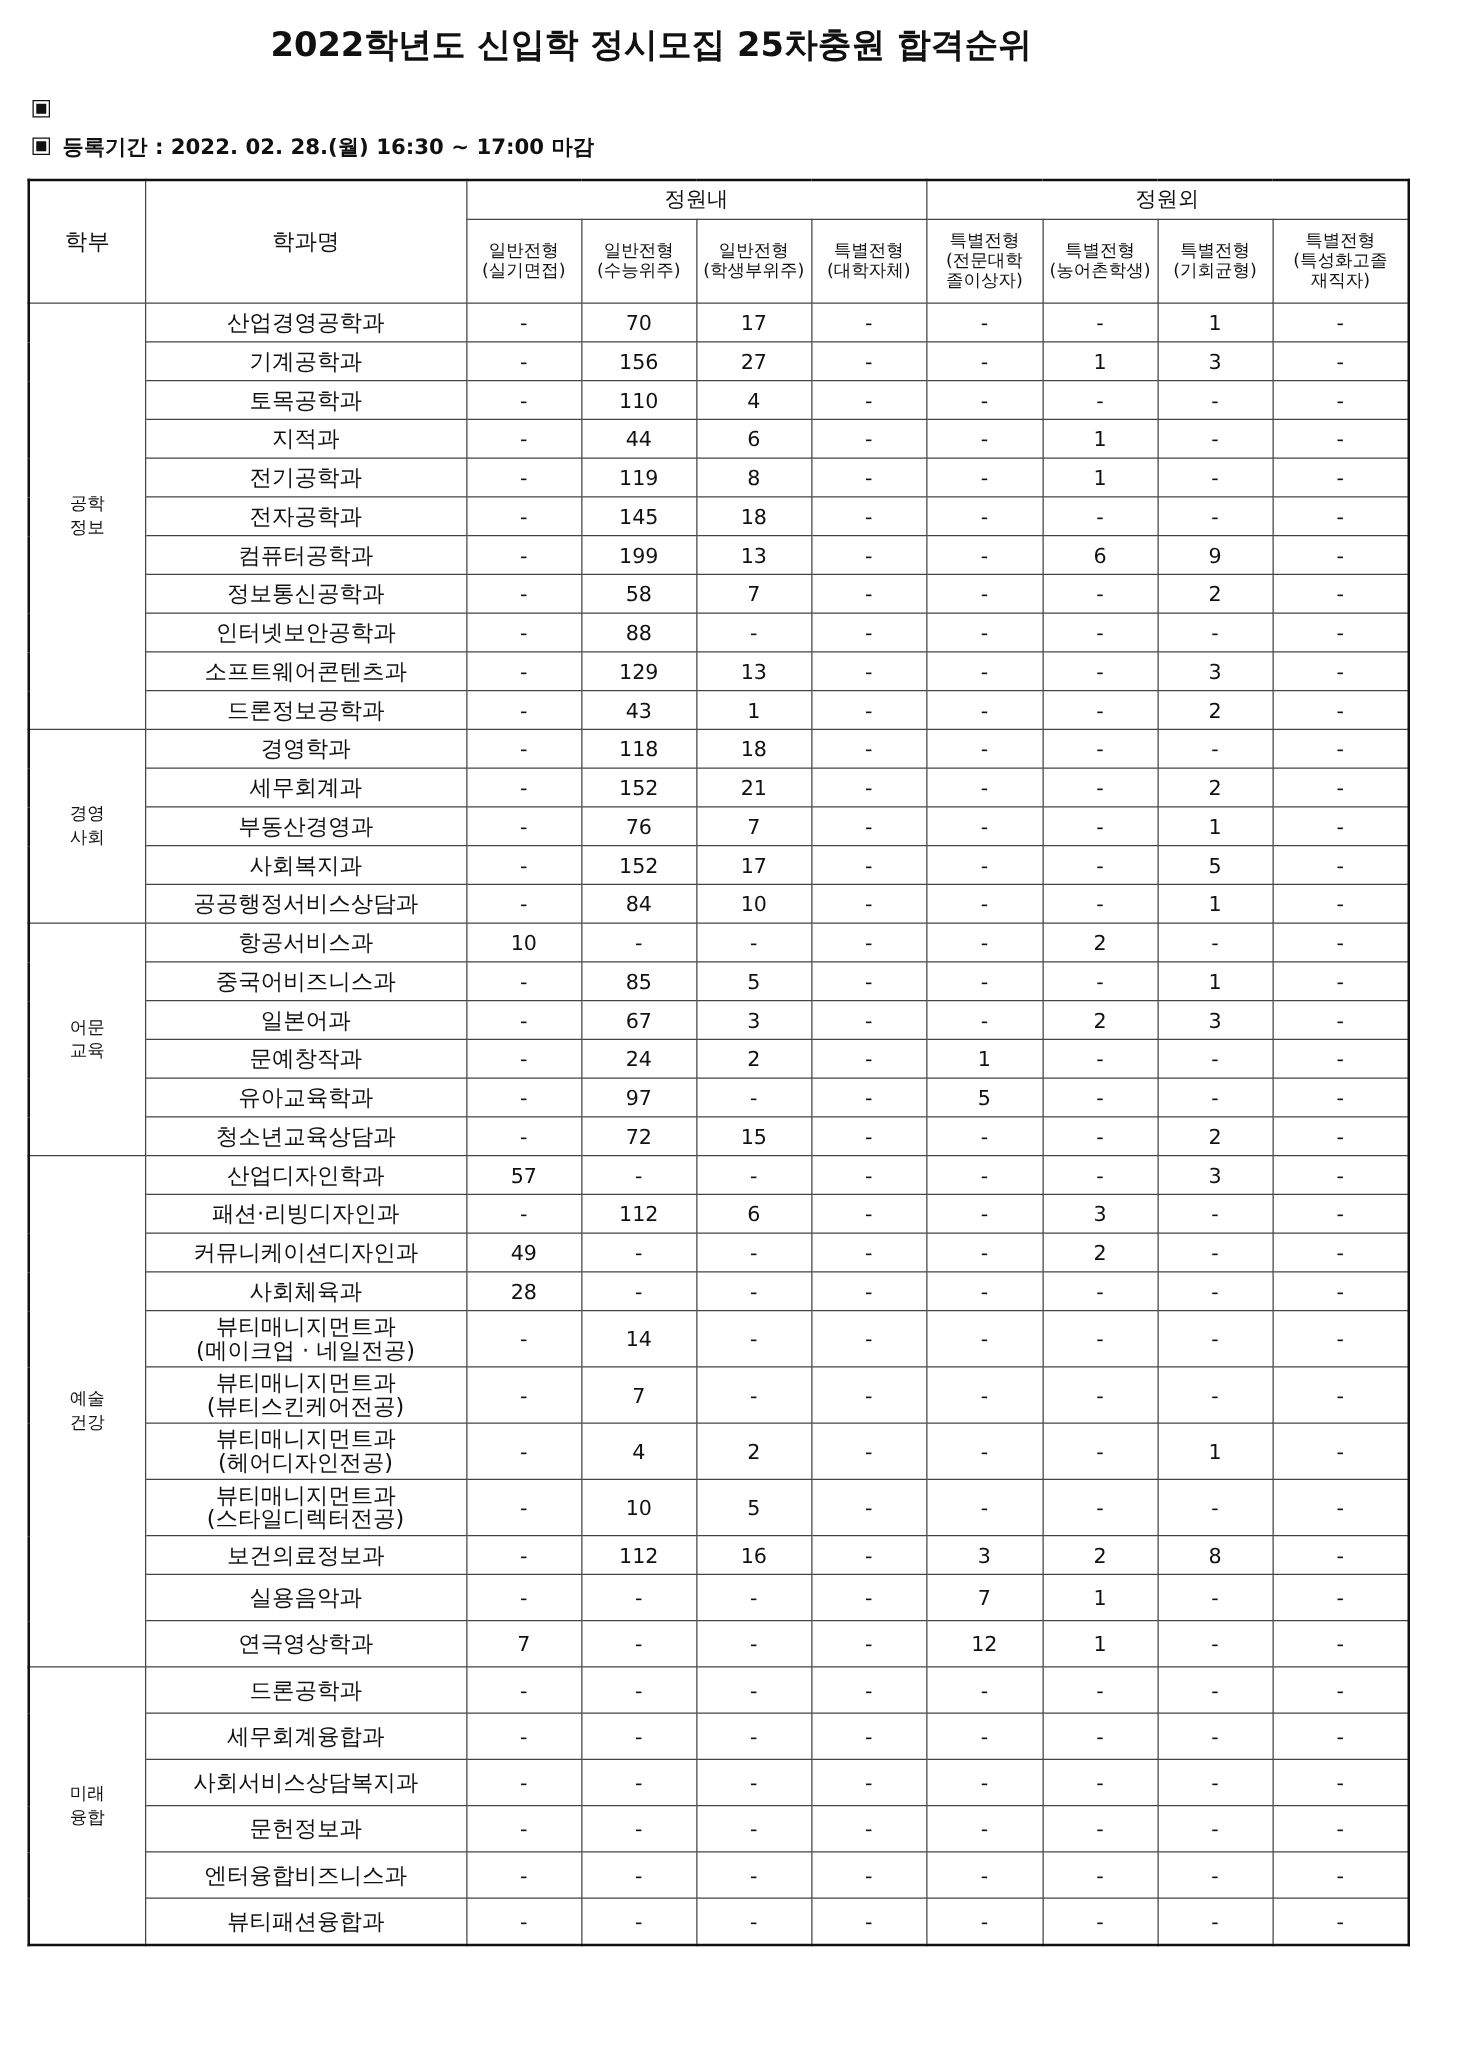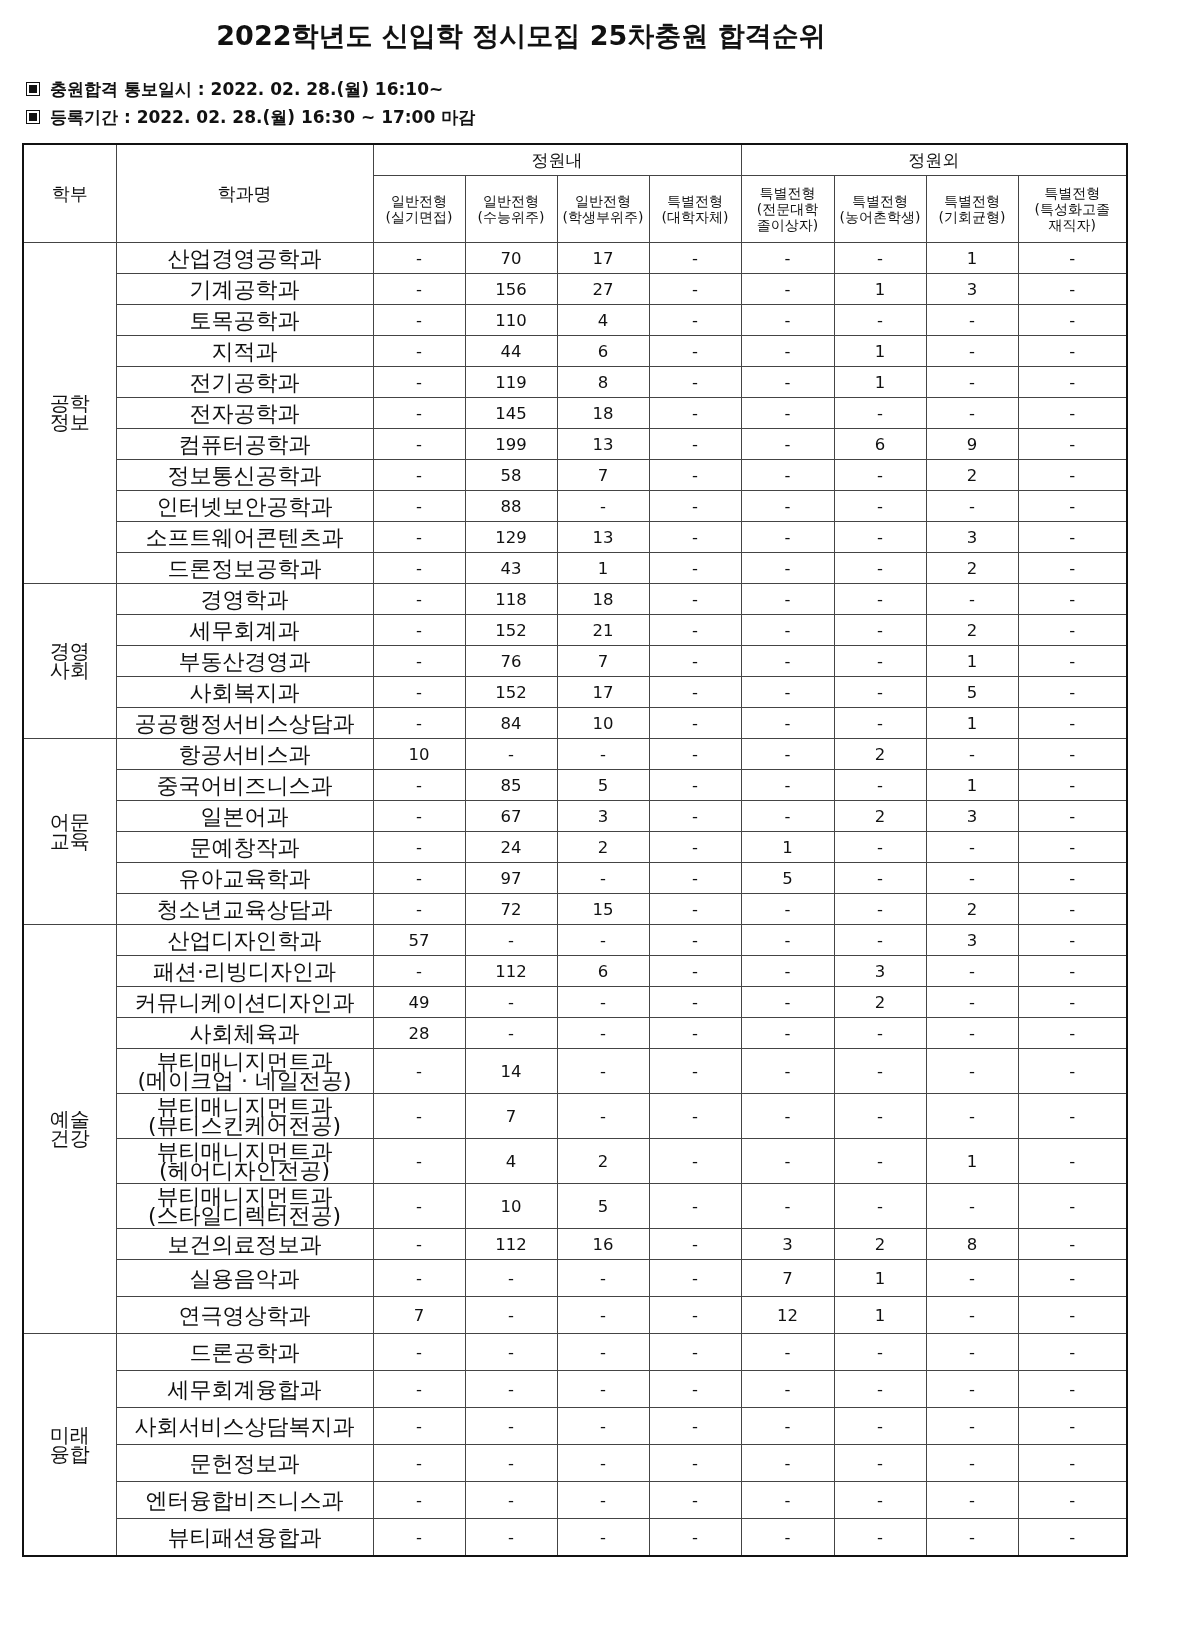--- a/index.html
+++ b/index.html
@@ -6,34 +6,34 @@
   body { width:1186px; height:1638px; font-family:"DejaVu Sans", sans-serif; color:#111; position:relative; }
   .title { position:absolute; top:18px; left:0; width:1042px; text-align:center; font-size:27px; font-weight:bold; letter-spacing:0px; }
   .notice { position:absolute; left:26px; font-size:17px; font-weight:bold; }
   .notice .box { display:inline-block; width:12px; height:12px; border:1.5px solid #111; position:relative; margin-right:10px; vertical-align:-1px; }
   .notice .box::after { content:""; position:absolute; left:2px; top:2px; width:8px; height:8px; background:#111; }
   table { position:absolute; left:22px; top:143px; border-collapse:collapse; width:1104px; table-layout:fixed; }
   td, th { border:1px solid #444; text-align:center; vertical-align:middle; font-weight:normal; padding:0; font-size:16.5px; }
   th { font-size:14px; line-height:16px; }
   th.top { font-size:17px; height:30px; }
   th.big { font-size:18px;margin-top:17px; }
-  td.dept { font-size:20px; line-height:19px;margin-top:37px; }
-  td.major { font-size:22px; line-height:19px; }
+  td.dept { font-size:14px; line-height:19px;margin-top:37px; }
+  td.major { font-size:18px; line-height:19px; }
   tr.r td { height:30px; }
   tr.r2 td { height:44px; }
   tr.r3 td { height:36px; }
   table { border:2px solid #111; }
 </style>
 </head>
 <body>
 
 <div class="title">2022학년도 신입학 정시모집 25차충원 합격순위</div>
 
 <div class="notice" style="top:78px;">
-  <span class="box"></span><span>충원합격 통보일시 : 2022. 02. 28.(월) 16:10~</span>
+  <span class="box"></span>
 </div>
 <div class="notice" style="top:106px;">
   <span class="box"></span><span>등록기간 : 2022. 02. 28.(월) 16:30 ~ 17:00 마감</span>
 </div>
 
 <table>
   <colgroup>
     <col style="width:93px">
       <col style="width:257px">
     <col style="width:92px">

